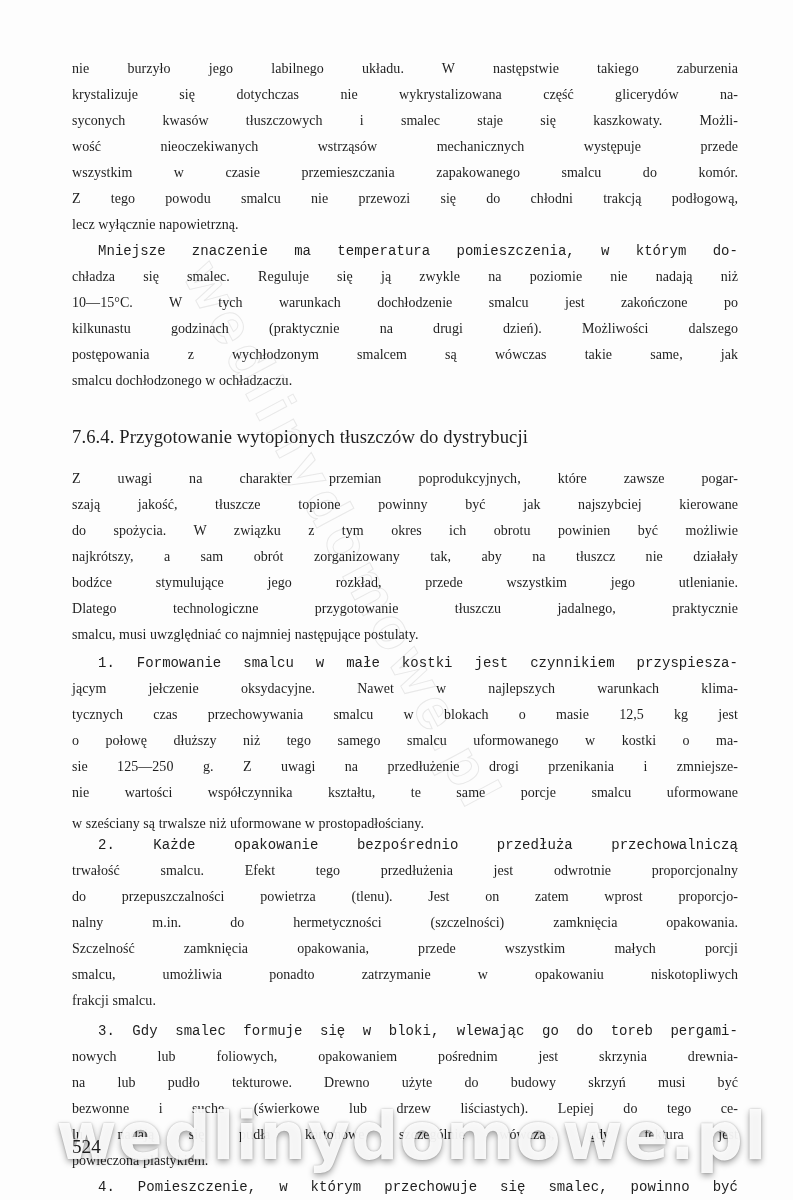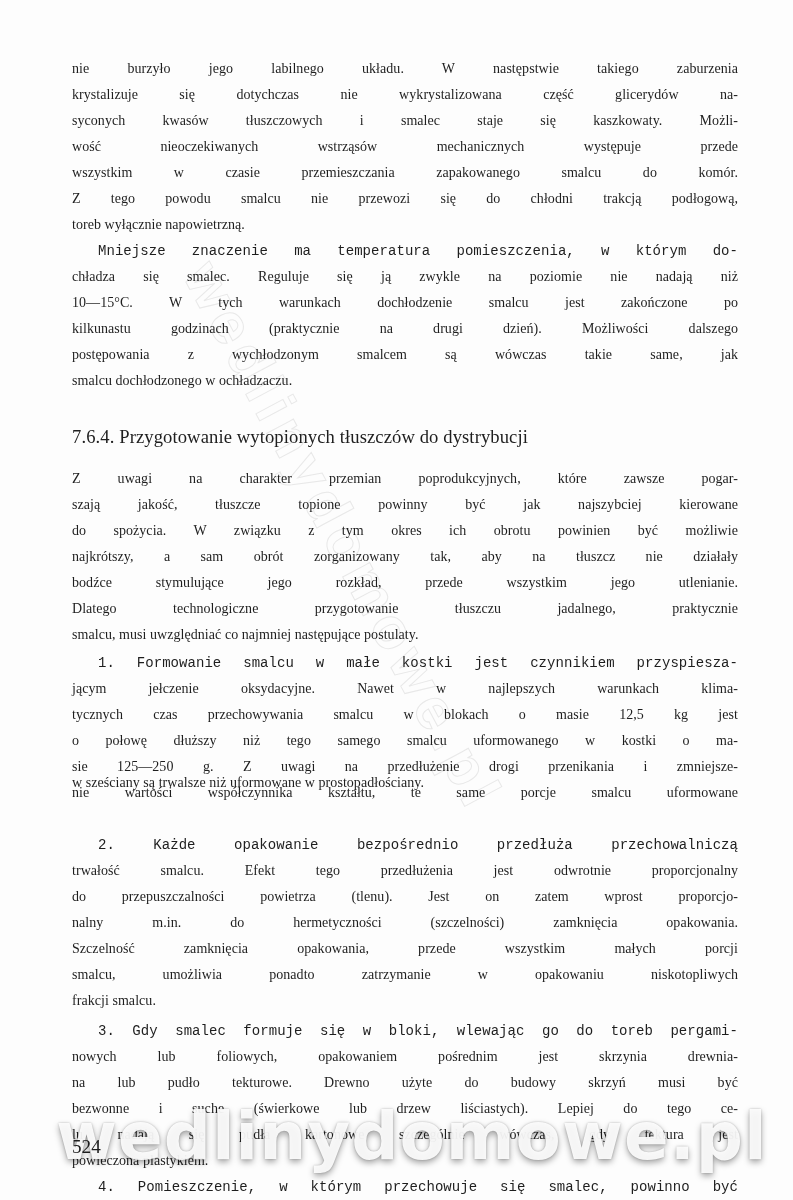--- a/index.html
+++ b/index.html
@@ -96,21 +96,21 @@
 
 <div class="page">
 
   <div>
     <div class="line" style="top:0px">nie burzyło jego labilnego układu. W następstwie takiego zaburzenia</div>
     <div class="line" style="top:26px">krystalizuje się dotychczas nie wykrystalizowana część glicerydów na-</div>
     <div class="line" style="top:52px">syconych kwasów tłuszczowych i smalec staje się kaszkowaty. Możli-</div>
     <div class="line" style="top:78px">wość nieoczekiwanych wstrząsów mechanicznych występuje przede</div>
     <div class="line" style="top:104px">wszystkim w czasie przemieszczania zapakowanego smalcu do komór.</div>
     <div class="line" style="top:130px">Z tego powodu smalcu nie przewozi się do chłodni trakcją podłogową,</div>
-    <div class="line last" style="top:156px">toreb wyłącznie napowietrzną.</div>
+    <div class="line last" style="top:156px">lecz wyłącznie napowietrzną.</div>
   </div>
 
   <div>
     <div class="line indent" style="top:182px">Mniejsze znaczenie ma temperatura pomieszczenia, w którym do-</div>
     <div class="line" style="top:208px">chładza się smalec. Reguluje się ją zwykle na poziomie nie nadają niż</div>
     <div class="line" style="top:234px">10—15°C. W tych warunkach dochłodzenie smalcu jest zakończone po</div>
     <div class="line" style="top:260px">kilkunastu godzinach (praktycznie na drugi dzień). Możliwości dalszego</div>
     <div class="line" style="top:286px">postępowania z wychłodzonym smalcem są wówczas takie same, jak</div>
     <div class="line last" style="top:312px">smalcu dochłodzonego w ochładzaczu.</div>
   </div>
@@ -127,21 +127,21 @@
     <div class="line last" style="top:566px">smalcu, musi uwzględniać co najmniej następujące postulaty.</div>
   </div>
 
   <div>
     <div class="line indent" style="top:594px">1. Formowanie smalcu w małe kostki jest czynnikiem przyspiesza-</div>
     <div class="line" style="top:620px">jącym jełczenie oksydacyjne. Nawet w najlepszych warunkach klima-</div>
     <div class="line" style="top:646px">tycznych czas przechowywania smalcu w blokach o masie 12,5 kg jest</div>
     <div class="line" style="top:672px">o połowę dłuższy niż tego samego smalcu uformowanego w kostki o ma-</div>
     <div class="line" style="top:698px">sie 125—250 g. Z uwagi na przedłużenie drogi przenikania i zmniejsze-</div>
     <div class="line" style="top:724px">nie wartości współczynnika kształtu, te same porcje smalcu uformowane</div>
-    <div class="line last" style="top:714px">w sześciany są trwalsze niż uformowane w prostopadłościany.</div>
+    <div class="line last" style="top:755px">w sześciany są trwalsze niż uformowane w prostopadłościany.</div>
   </div>
 
   <div>
     <div class="line indent" style="top:776px">2. Każde opakowanie bezpośrednio przedłuża przechowalniczą</div>
     <div class="line" style="top:802px">trwałość smalcu. Efekt tego przedłużenia jest odwrotnie proporcjonalny</div>
     <div class="line" style="top:828px">do przepuszczalności powietrza (tlenu). Jest on zatem wprost proporcjo-</div>
     <div class="line" style="top:854px">nalny m.in. do hermetyczności (szczelności) zamknięcia opakowania.</div>
     <div class="line" style="top:880px">Szczelność zamknięcia opakowania, przede wszystkim małych porcji</div>
     <div class="line" style="top:906px">smalcu, umożliwia ponadto zatrzymanie w opakowaniu niskotopliwych</div>
     <div class="line last" style="top:932px">frakcji smalcu.</div>

